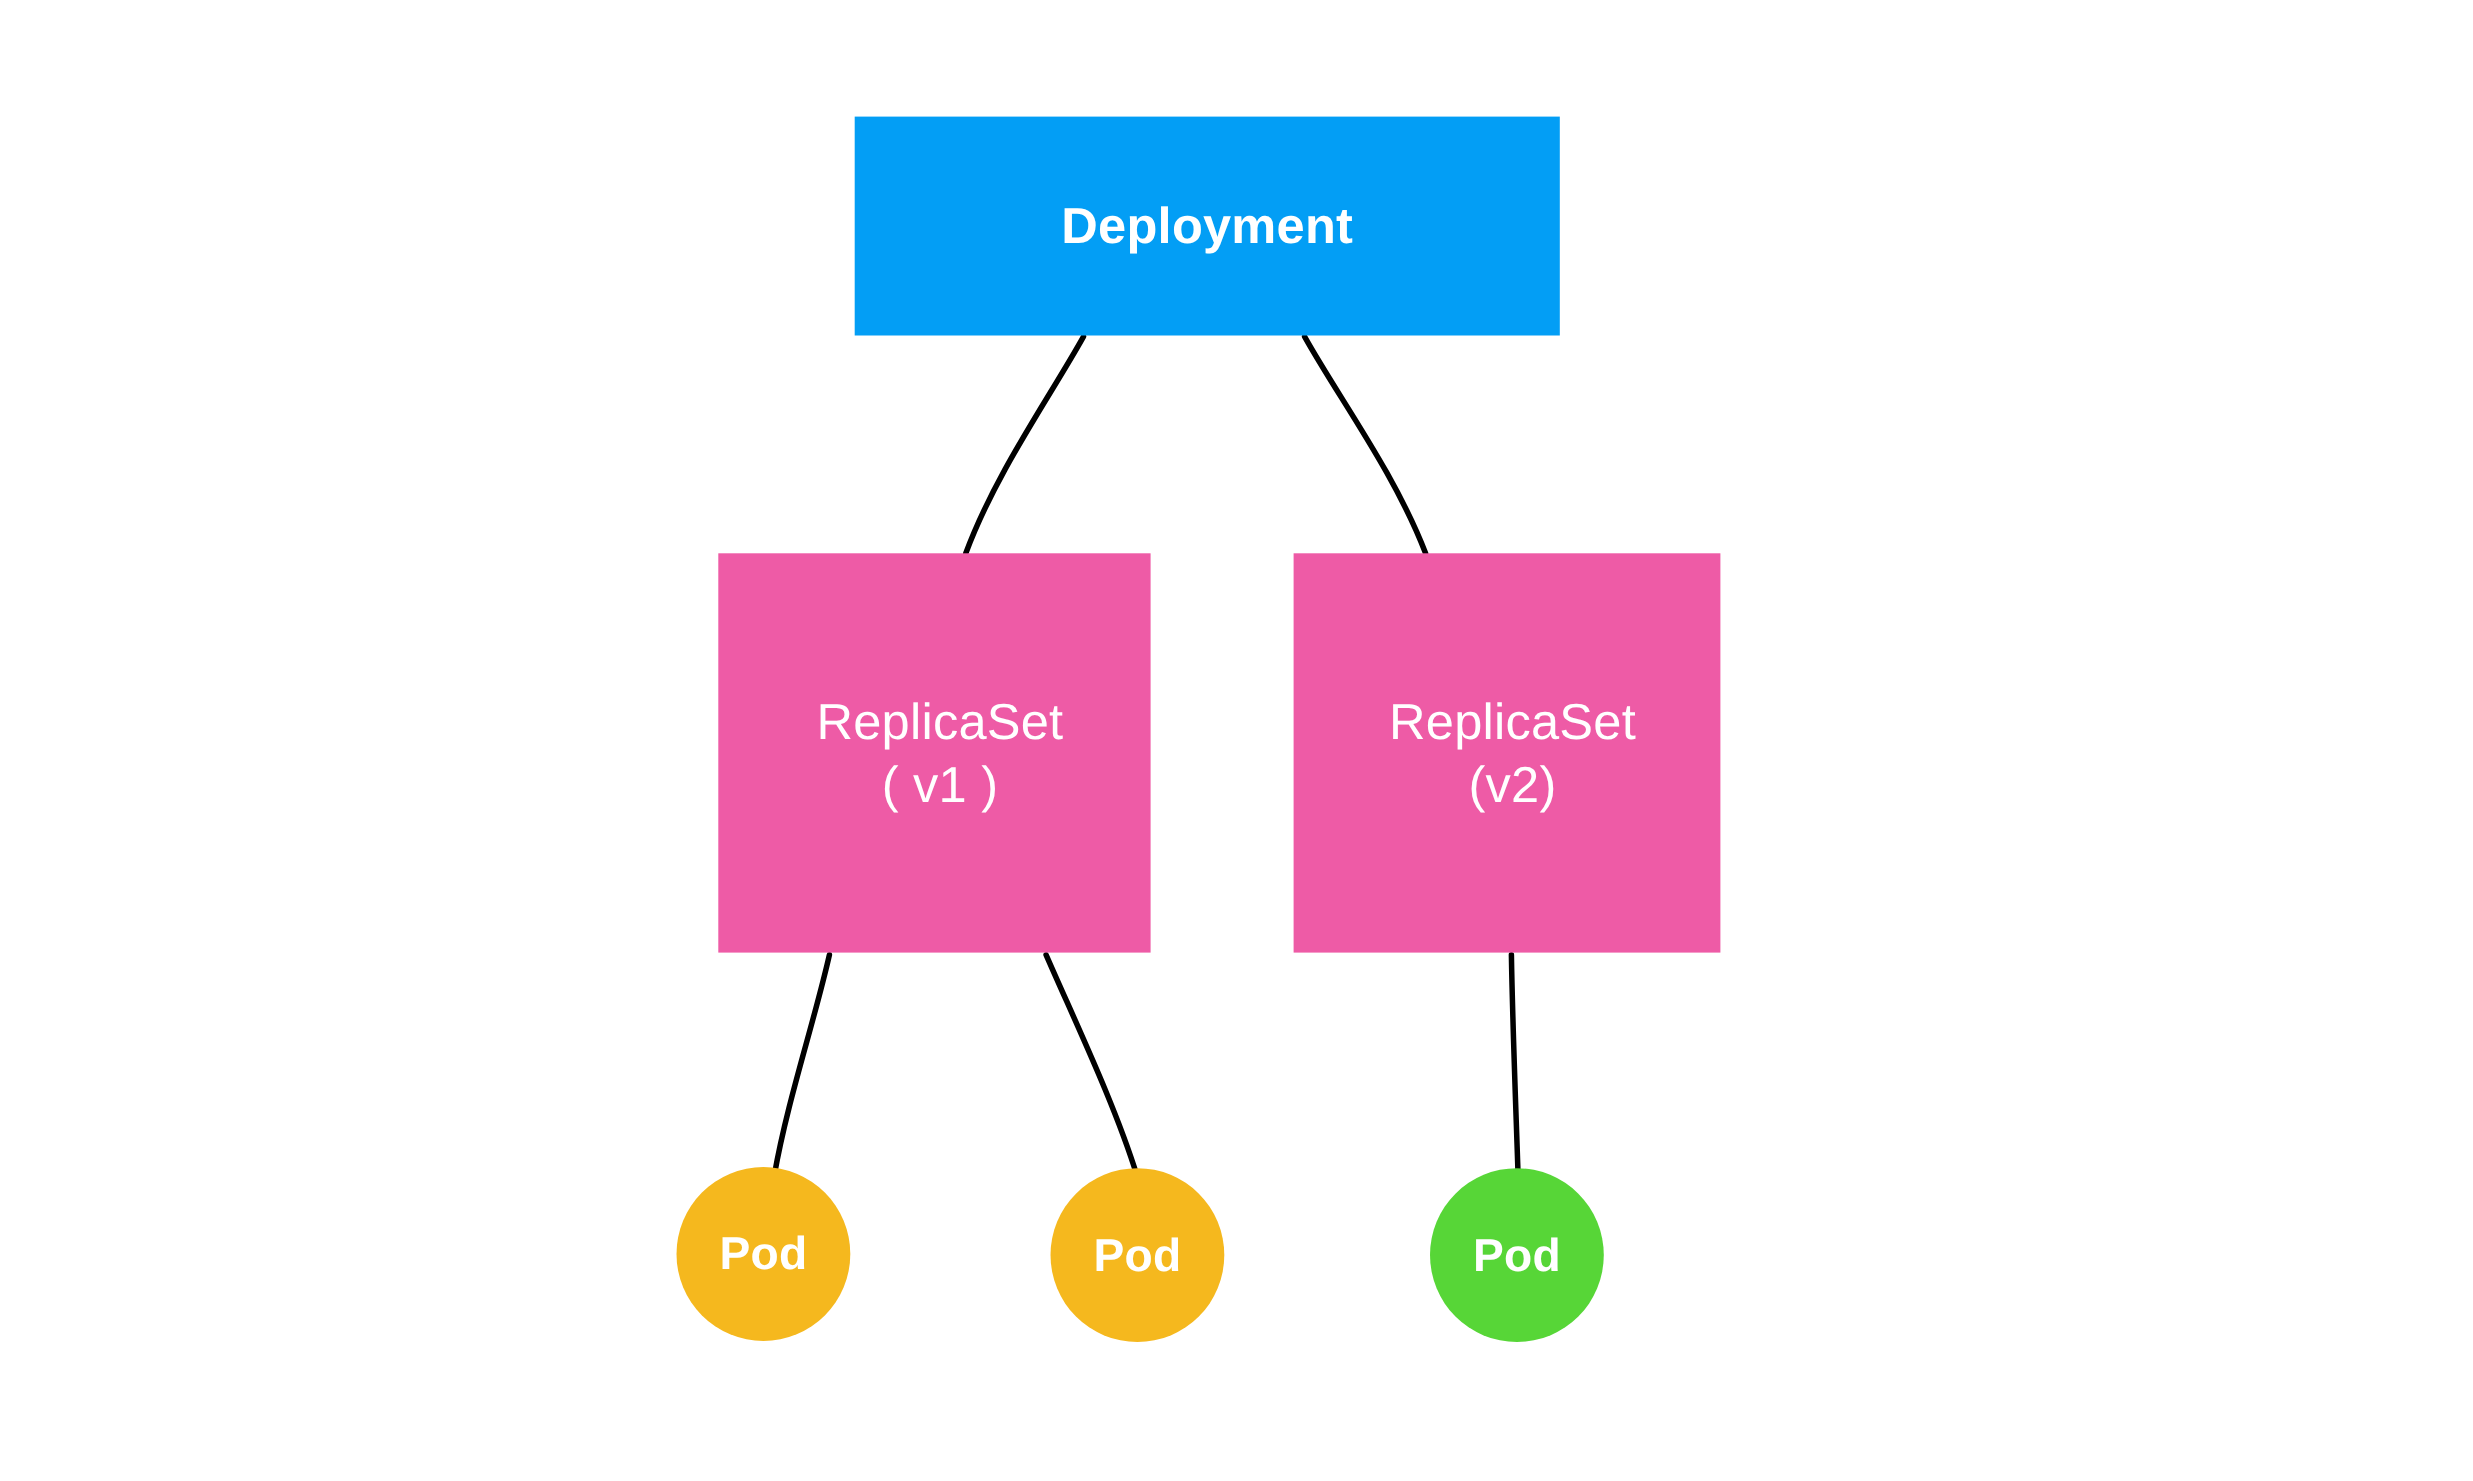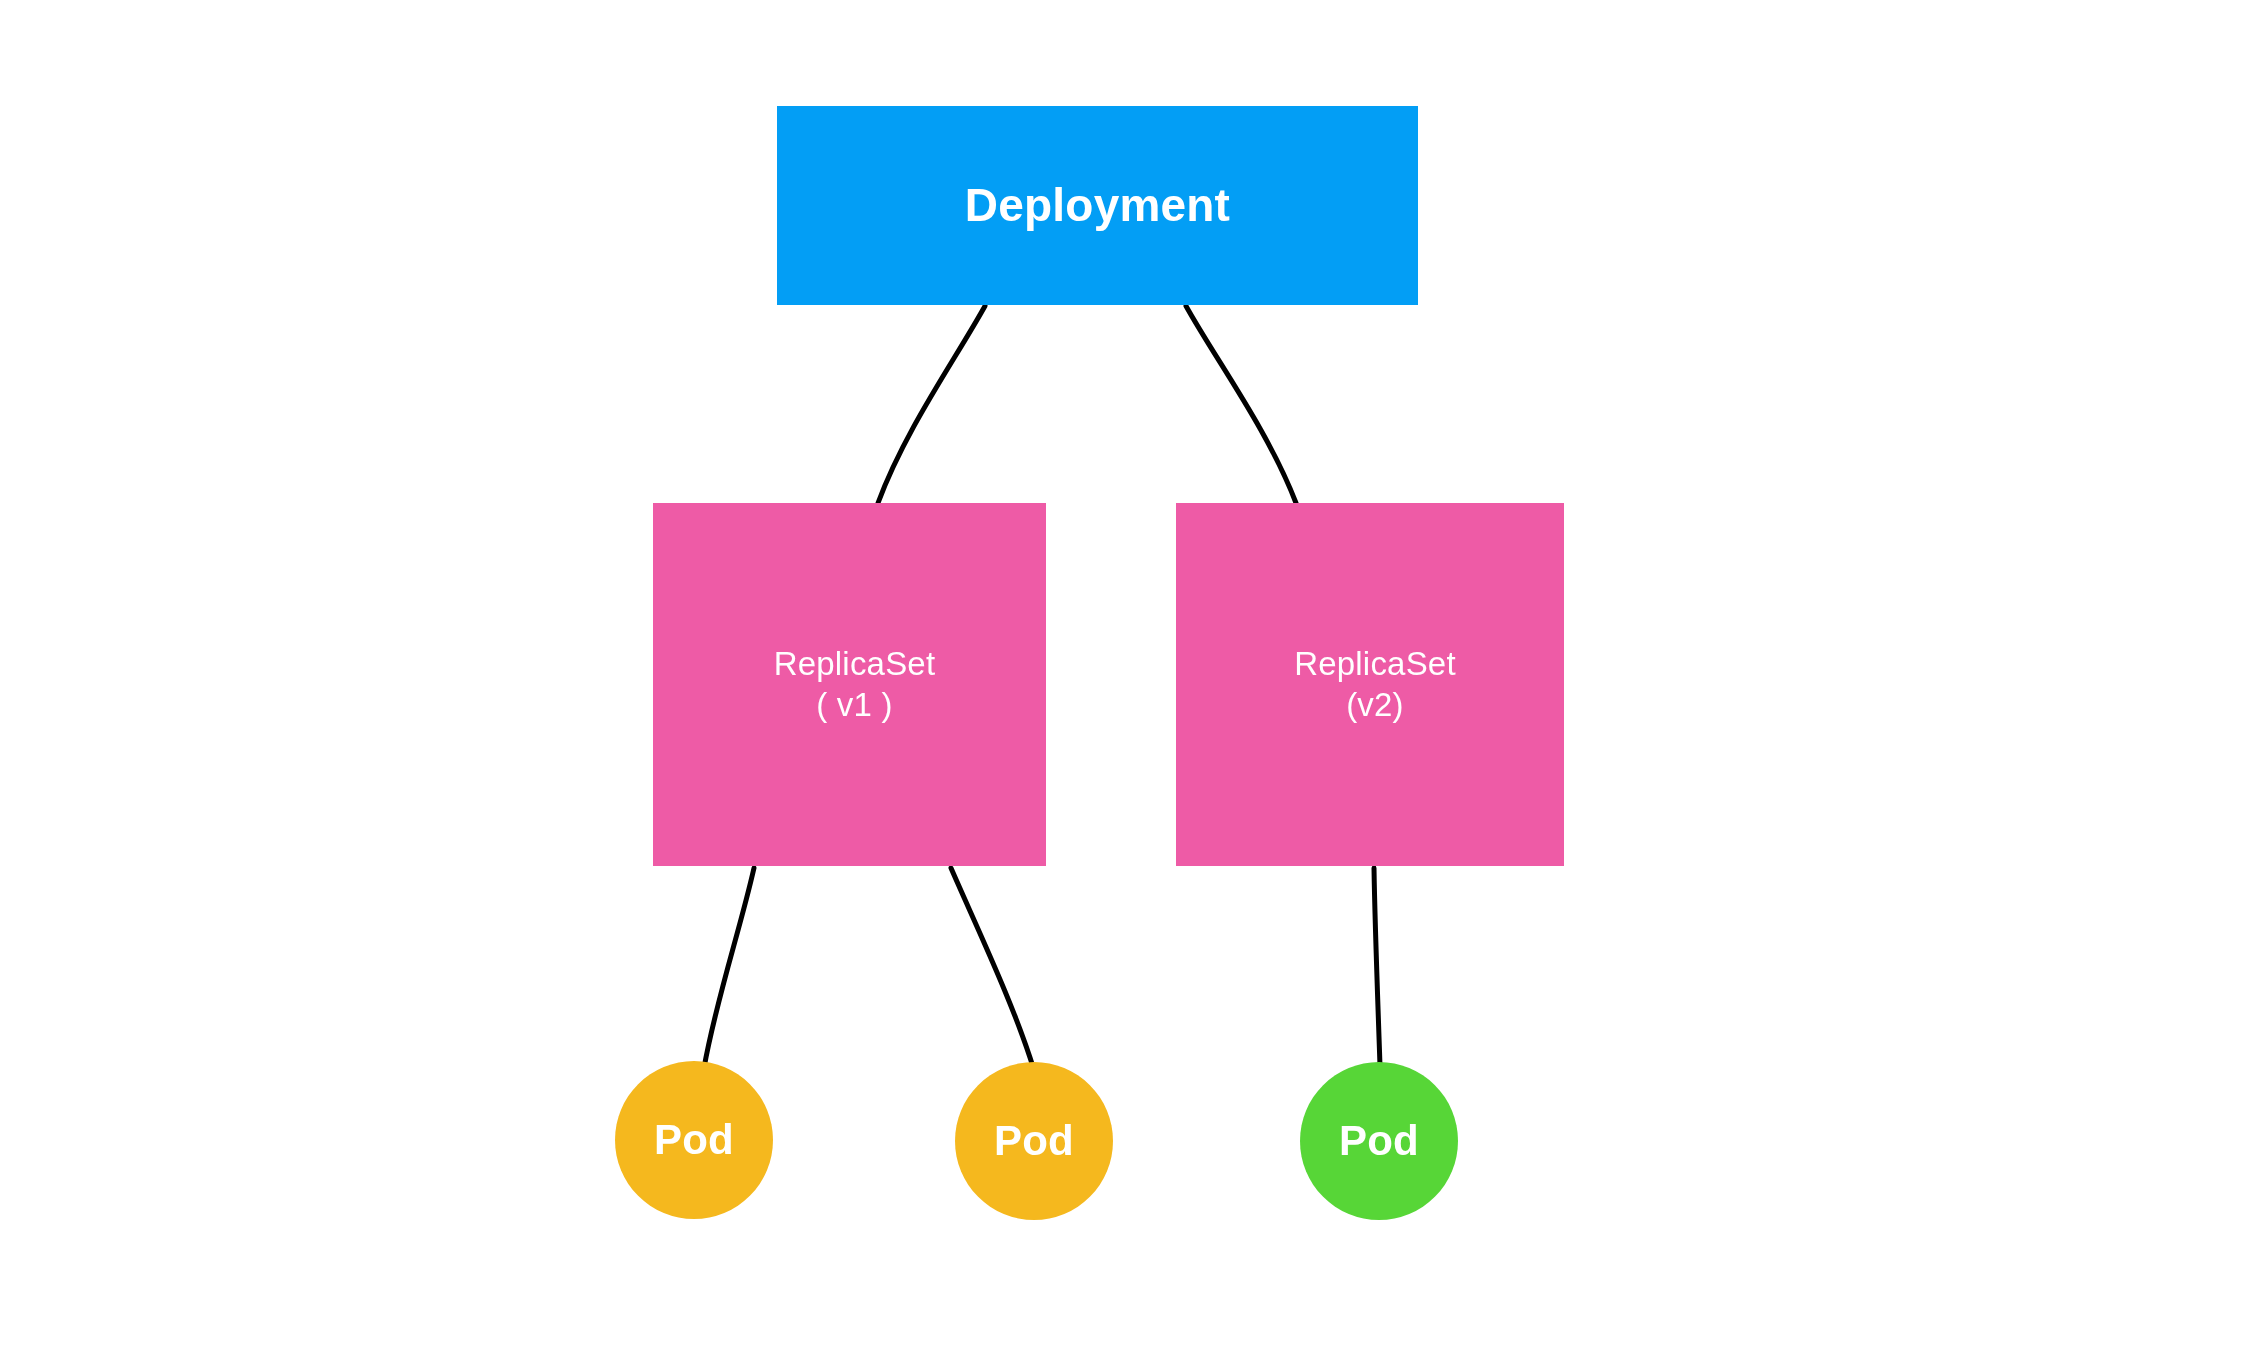--- a/index.html
+++ b/index.html
@@ -49,21 +49,21 @@
     width: 641px;
     height: 199px;
     background: #039ef5;
     font-size: 46px;
     font-weight: 700;
     letter-spacing: 0.2px;
   }
   
   .replicaset {
     background: #ee5ba6;
-    font-size: 33px;
+    font-size: 46px;
     font-weight: 400;
     letter-spacing: 0.2px;
     padding-left: 10px;
   }
   #node-replicaset-v1 {
     left: 653px;
     top: 503px;
     width: 393px;
     height: 363px;
   }

